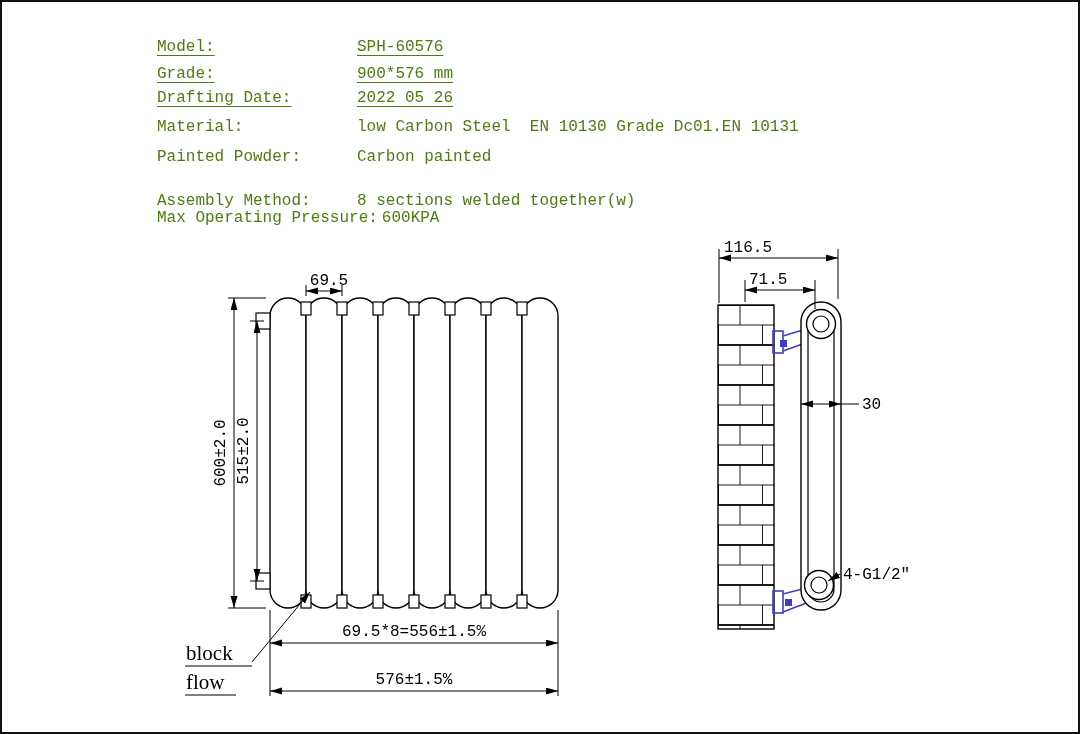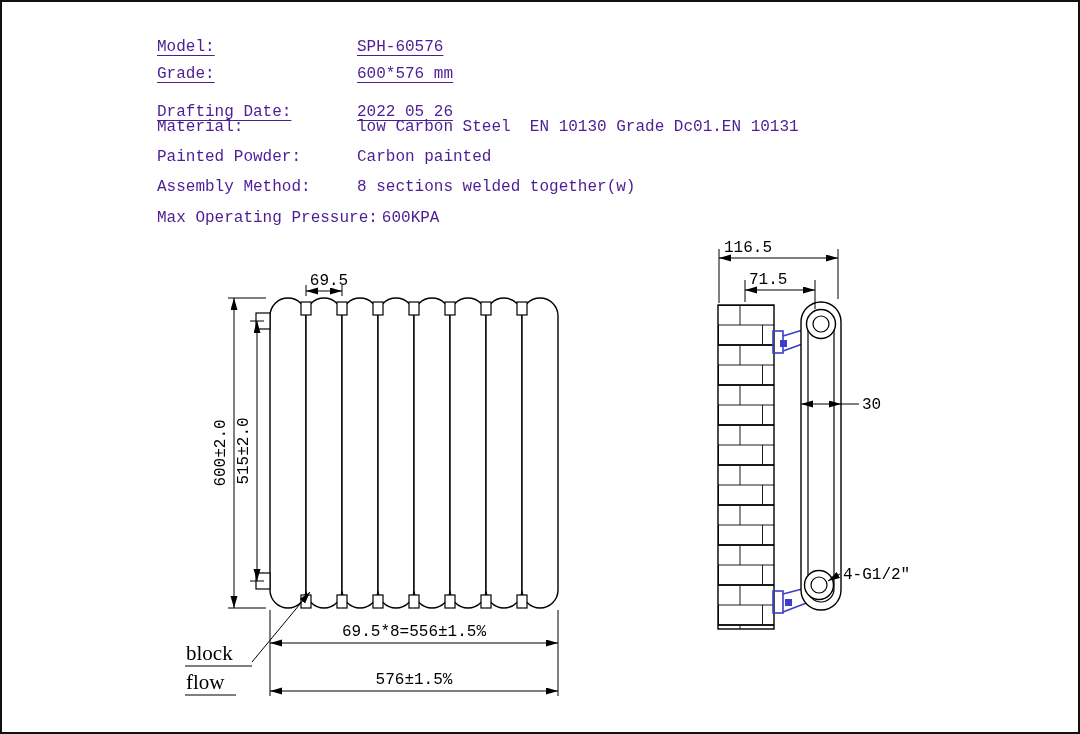--- a/index.html
+++ b/index.html
@@ -1,16 +1,16 @@
 <!DOCTYPE html>
 <html><head>
 <meta charset="utf-8">
 <style>
   html,body{margin:0;padding:0;background:#fff;}
-  .canvas{position:relative;width:1080px;height:734px;background:#fff;border:2px solid #111;box-sizing:border-box;overflow:hidden;font-family:"Liberation Mono",monospace;color:#4c1d95;}
+  .canvas{position:relative;width:1080px;height:734px;background:#fff;border:2px solid #111;box-sizing:border-box;overflow:hidden;font-family:"Liberation Mono",monospace;color:#4d7c0f;}
   .spec{position:absolute;left:0;top:0;width:100%;}
   .spec-row{position:absolute;left:155px;font-size:16px;line-height:18px;white-space:nowrap;}
   .spec-row .lab{display:inline-block;width:200px;}
   .spec-row.compact .lab{width:auto;margin-right:4px;}
   .spec-row .val{display:inline-block;white-space:pre;}
   .u{text-decoration:underline;text-underline-offset:4px;text-decoration-thickness:1px;}
   svg{position:absolute;left:0;top:0;}
   .mono{font-family:"Liberation Mono",monospace;font-size:16px;fill:#000;}
   .serif{font-family:"Liberation Serif",serif;font-size:21px;fill:#000;}
   .ol{fill:#fff;stroke:#000;stroke-width:1.4;}
@@ -22,32 +22,32 @@
 </head>
 <body>
 
 <div class="canvas">
 
   <div class="spec">
     <div class="spec-row" style="top:36px">
       <span class="lab"><span class="u">Model:</span></span><span class="val u">SPH-60576</span>
     </div>
     <div class="spec-row" style="top:63px">
-      <span class="lab"><span class="u">Grade:</span></span><span class="val u">600*576 mm</span>
+      <span class="lab"><span class="u">Grade:</span></span><span class="val u">900*576 mm</span>
     </div>
-    <div class="spec-row" style="top:101px">
+    <div class="spec-row" style="top:87px">
       <span class="lab"><span class="u">Drafting Date:</span></span><span class="val u">2022 05 26</span>
     </div>
     <div class="spec-row" style="top:116px">
       <span class="lab">Material:</span><span class="val">low Carbon Steel  EN 10130 Grade Dc01.EN 10131</span>
     </div>
     <div class="spec-row" style="top:146px">
       <span class="lab">Painted Powder:</span><span class="val">Carbon painted</span>
     </div>
-    <div class="spec-row" style="top:176px">
+    <div class="spec-row" style="top:190px">
       <span class="lab">Assembly Method:</span><span class="val">8 sections welded together(w)</span>
     </div>
     <div class="spec-row compact" style="top:207px">
       <span class="lab">Max Operating Pressure:</span><span class="val">600KPA</span>
     </div>
   </div>
 
   <svg width="1080" height="734" viewBox="0 0 1080 734">
     <defs>
       <marker id="arw" markerUnits="userSpaceOnUse" markerWidth="13" markerHeight="8" refX="12" refY="3.5" orient="auto-start-reverse">

